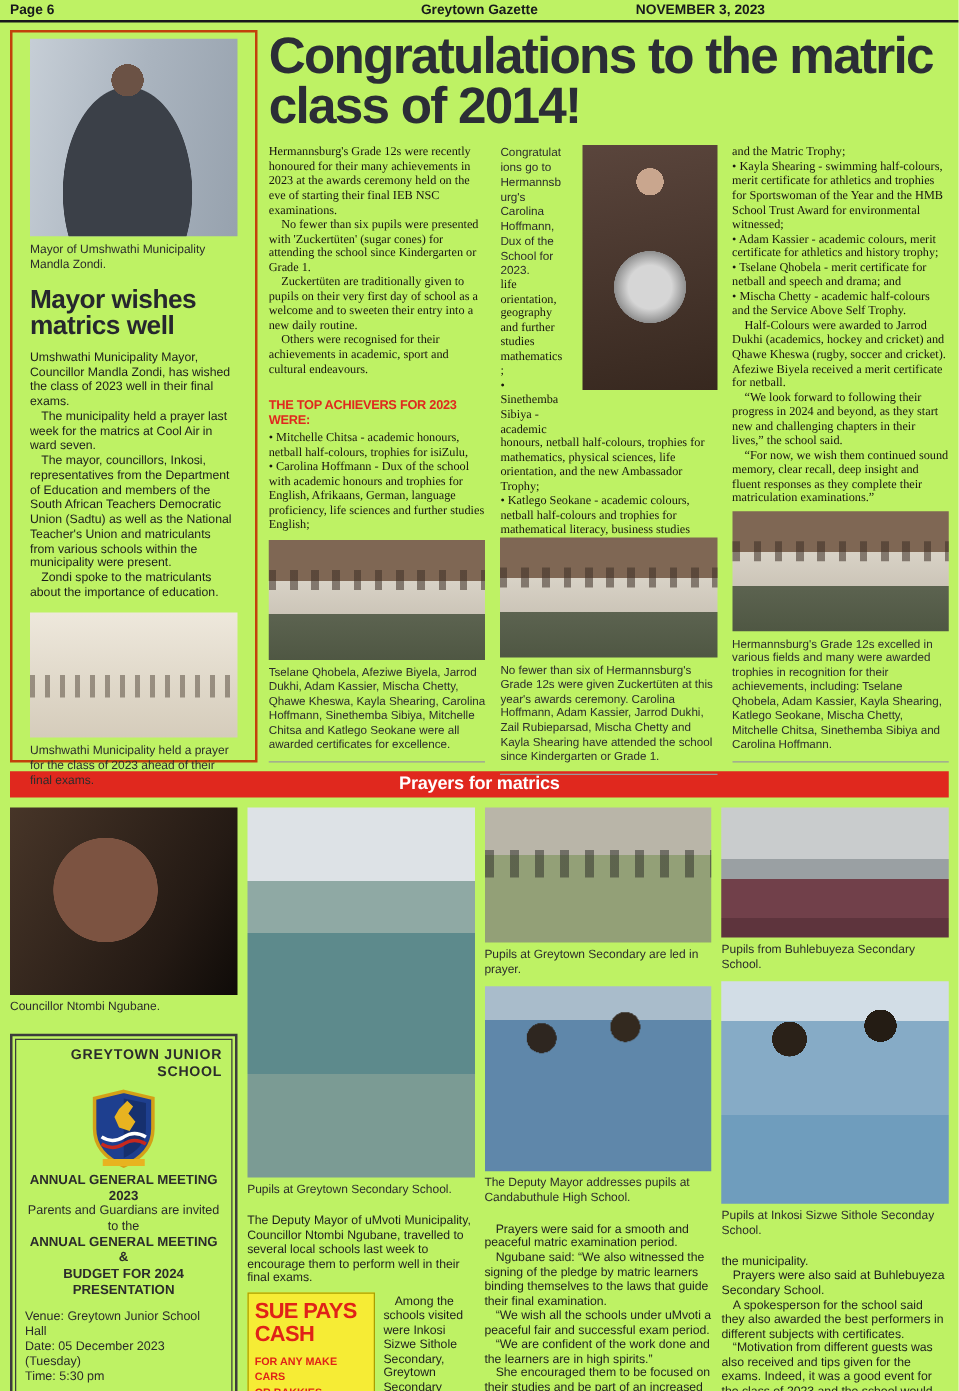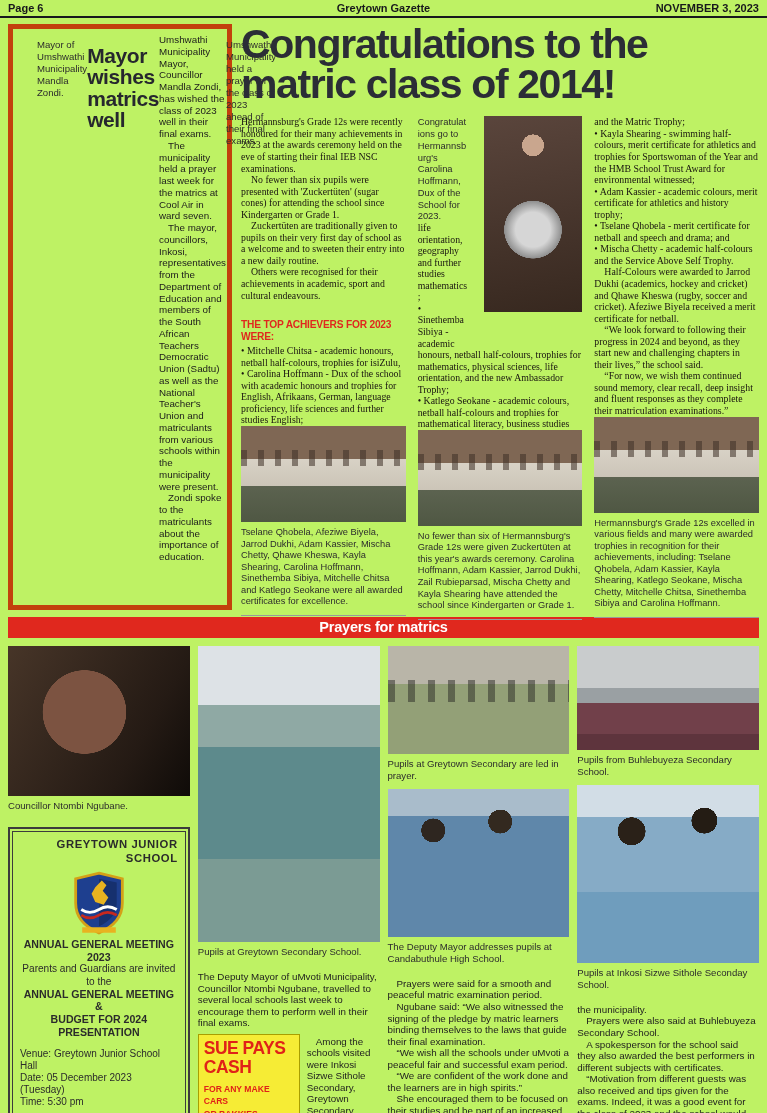--- a/index.html
+++ b/index.html
@@ -3,24 +3,24 @@
 <meta charset="utf-8">
 <style>
   html,body{margin:0;padding:0;background:#ffffff}
   .page{width:767px;height:1113px;margin:0 auto;background:#bef264;position:relative;overflow:hidden;
         font-family:"Liberation Sans",sans-serif;color:#1d1d1d}
   
   .masthead{display:flex;align-items:flex-end;padding:2px 8px 2px;border-bottom:2px solid #17181c;
             font-weight:700;font-size:11px;color:#17181c}
   .masthead .m-l{flex:1;text-align:left}
   .masthead .m-c{flex:1;text-align:center}
-  .masthead .m-r{flex:1;text-align:right}
+  .masthead .m-r{flex:1;}
   
   .top{display:flex;gap:9px;margin:6px 8px 0;height:586px}
-  .mayor-box{flex:0 0 166px;width:166px;border:5px solid #c2410c;padding:5px 24px;display:flex;box-sizing:content-box}
+  .mayor-box{flex:0 0 166px;width:166px;border:2px solid #c2410c;padding:5px 14px;display:flex;flex-direction:column;box-sizing:content-box}
   .photo{flex:none}
   .ph-mayor{height:158px;background:
       radial-gradient(circle 13px at 47% 21%, #6b5245 99%, rgba(0,0,0,0) 100%),
       radial-gradient(ellipse 52px 85px at 47% 78%, #3b4048 99%, rgba(0,0,0,0) 100%),
       linear-gradient(100deg,#c6ced6 0%,#aab4bf 50%,#97a2ae 100%)}
   .cap{font-size:9.6px;line-height:1.25;color:#2c2c2c;margin:5px 0 0}
   .mayor-h{font-size:21px;font-weight:800;color:#26272e;line-height:1.02;letter-spacing:-.4px;margin:11px 0 9px}
   .mayor-body p{font-size:9.8px;line-height:1.2;margin:0;color:#1b1b1b}
   .mayor-body p.ind{text-indent:9px}
   .ph-prayer{height:100px;margin-top:9px;background:

